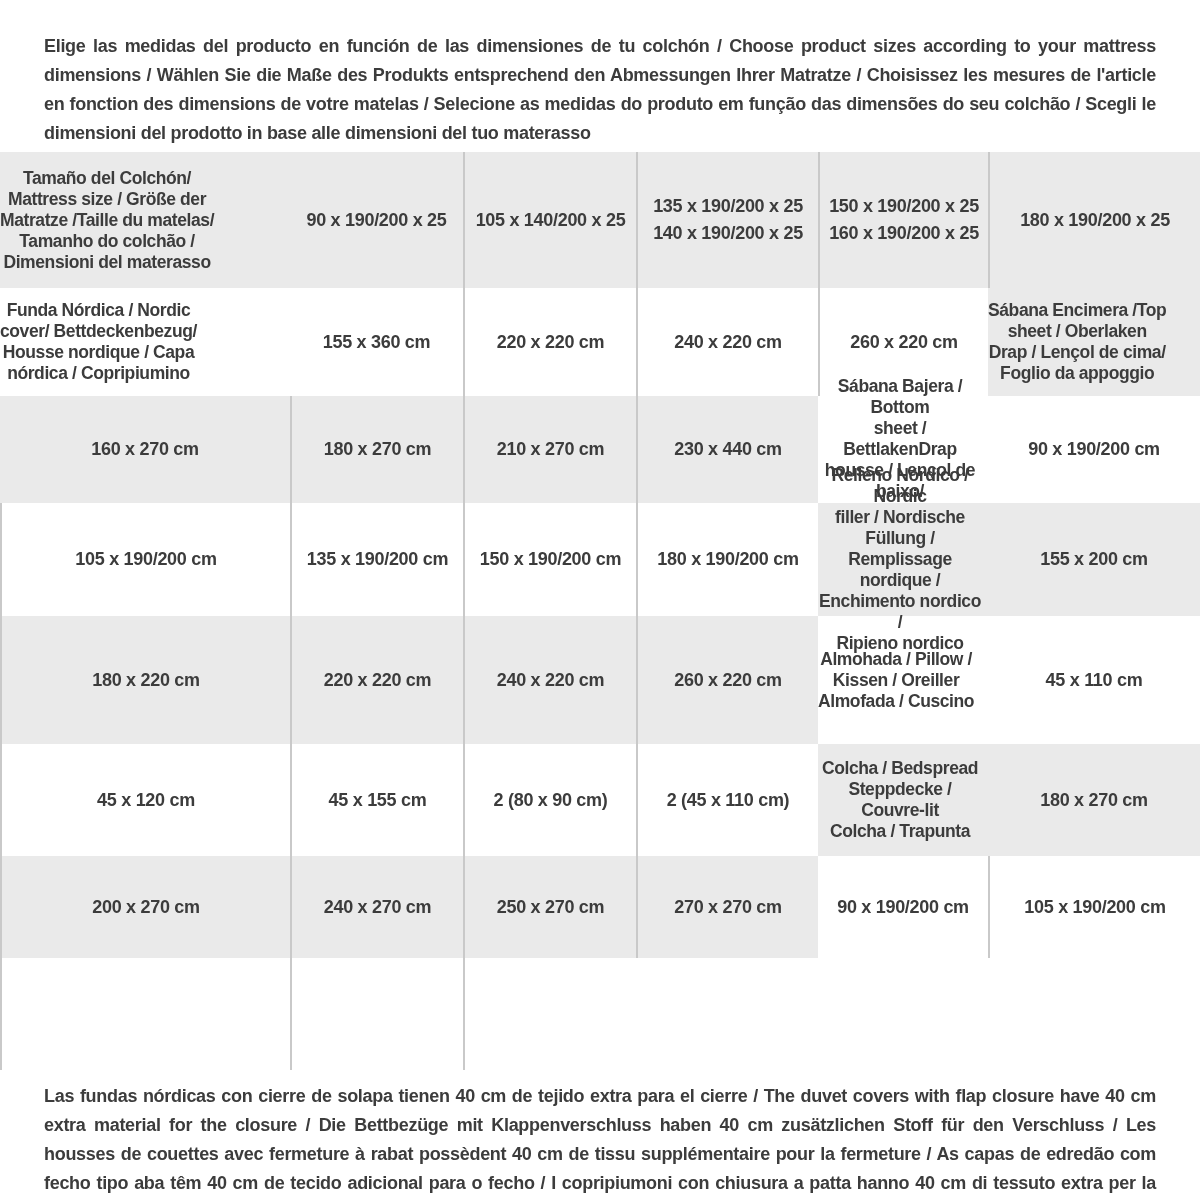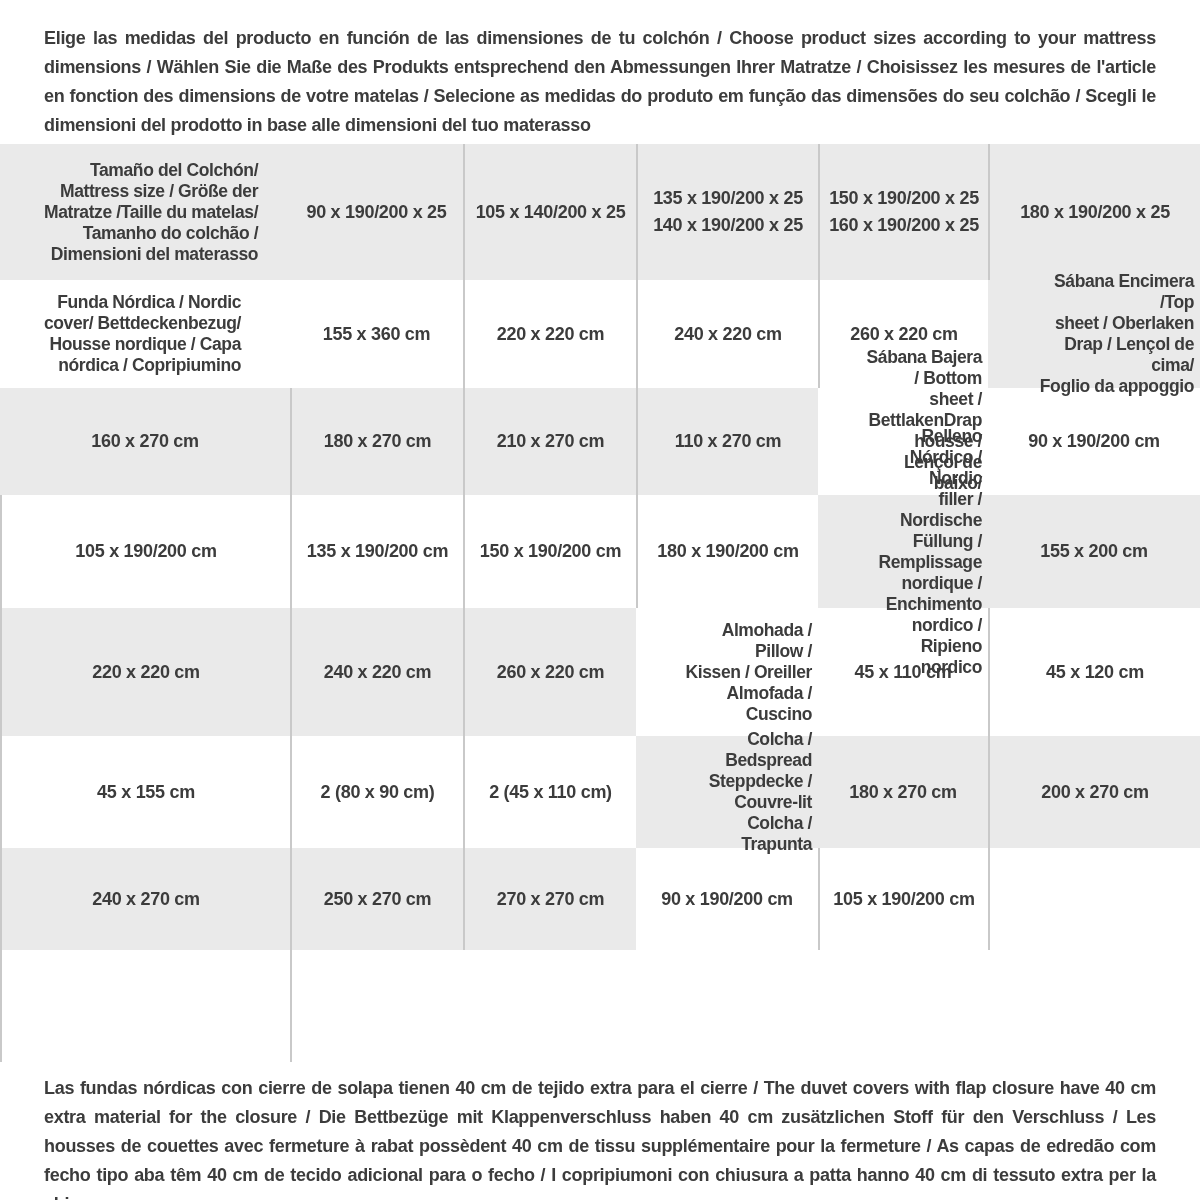--- a/index.html
+++ b/index.html
@@ -12,21 +12,21 @@
   }
   .intro, .footnote{
     margin:0 44px;
     font-size:18px;
     font-weight:700;
     line-height:29px;
     letter-spacing:-0.3px;
     text-align:justify;
     color:#3c3c3c;
   }
-  .intro{padding-top:24px;}
+  .intro{padding-top:32px;}
   .footnote{margin-top:12px;}
   .size-table{
     margin-top:4px;
     width:1200px;
     display:grid;
     grid-template-columns:290px 173px 173px 182px 170px 212px;
     grid-template-rows:136px 108px 107px 113px 128px 112px 102px 112px;
   }
   .cell{
     display:flex;
@@ -36,22 +36,21 @@
     font-size:18px;
     letter-spacing:-0.3px;
     color:#3c3c3c;
     white-space:pre-line;
     text-align:center;
     line-height:27px;
     box-sizing:border-box;
   }
   .cell.label{
     justify-content:flex-start;
-    text-align:right;
-    padding-left:44px;
+    text-align:center;
     padding-right:6px;
     line-height:21px;
     font-size:17.5px;
     letter-spacing:-0.4px;
   }
   .gray{background:#eaeaea;}
   .vline{border-left:2px solid #c9c9c9;}
 </style>
 </head>
 <body>
@@ -82,38 +81,39 @@
   <div class="cell vline">240 x 220 cm</div>
   <div class="cell vline">260 x 220 cm</div>
 
   <div class="cell label gray">Sábana Encimera /Top
 sheet / Oberlaken
 Drap / Lençol de cima/
 Foglio da appoggio</div>
   <div class="cell gray">160 x 270 cm</div>
   <div class="cell gray vline">180 x 270 cm</div>
   <div class="cell gray vline">210 x 270 cm</div>
-  <div class="cell gray vline">110 x 270 cm</div>
+  <div class="cell gray vline">230 x 440 cm</div>
 
   <div class="cell label">Sábana Bajera / Bottom
 sheet / BettlakenDrap
 housse / Lençol de baixo/
 Lenzuolo con angoli</div>
   <div class="cell">90 x 190/200 cm</div>
   <div class="cell vline">105 x 190/200 cm</div>
   <div class="cell vline">135 x 190/200 cm</div>
   <div class="cell vline">150 x 190/200 cm</div>
   <div class="cell vline">180 x 190/200 cm</div>
 
   <div class="cell label gray">Relleno Nórdico / Nordic
 filler / Nordische Füllung /
 Remplissage nordique /
 Enchimento nordico /
 Ripieno nordico</div>
   <div class="cell gray">155 x 200 cm</div>
+  <div class="cell gray vline">180 x 220 cm</div>
   <div class="cell gray vline">220 x 220 cm</div>
   <div class="cell gray vline">240 x 220 cm</div>
   <div class="cell gray vline">260 x 220 cm</div>
 
   <div class="cell label">Almohada  / Pillow /
 Kissen / Oreiller
 Almofada / Cuscino</div>
   <div class="cell">45 x 110 cm</div>
   <div class="cell vline">45 x 120 cm</div>
   <div class="cell vline">45 x 155 cm</div>

